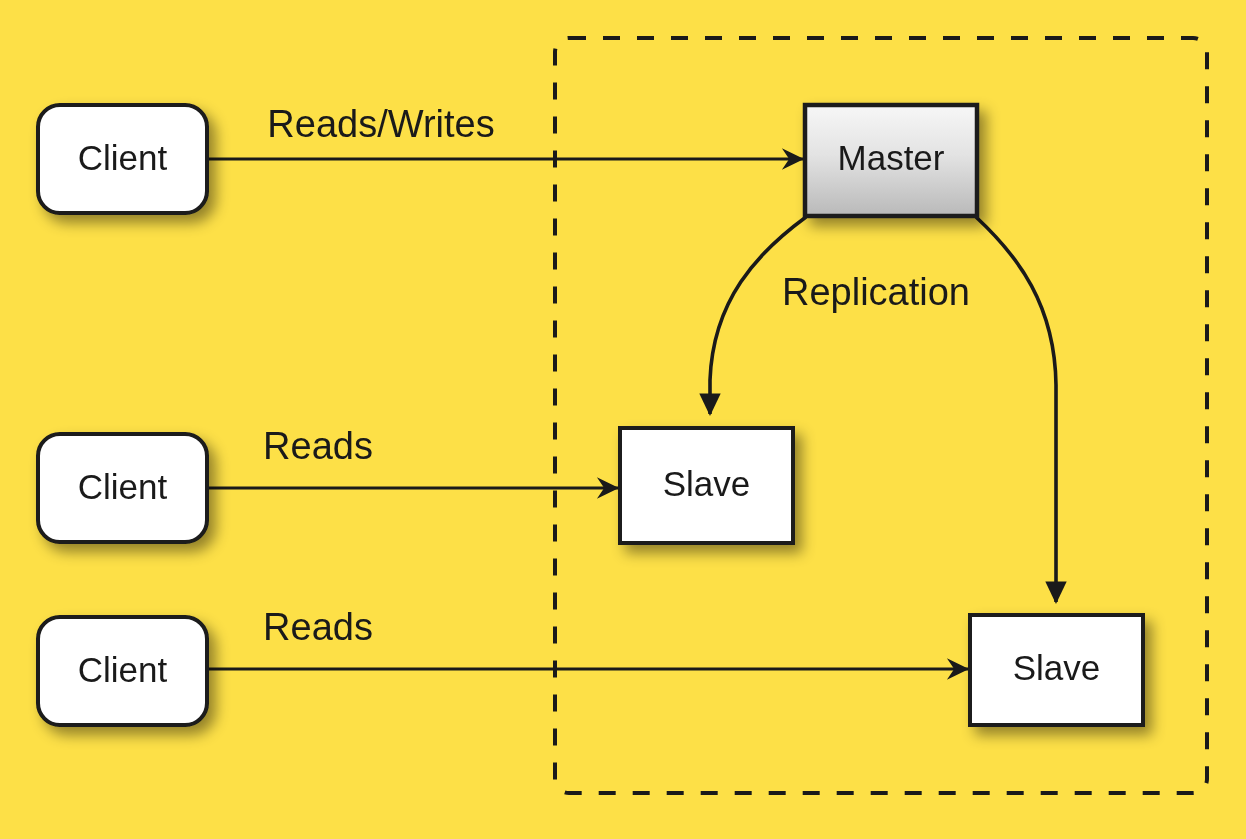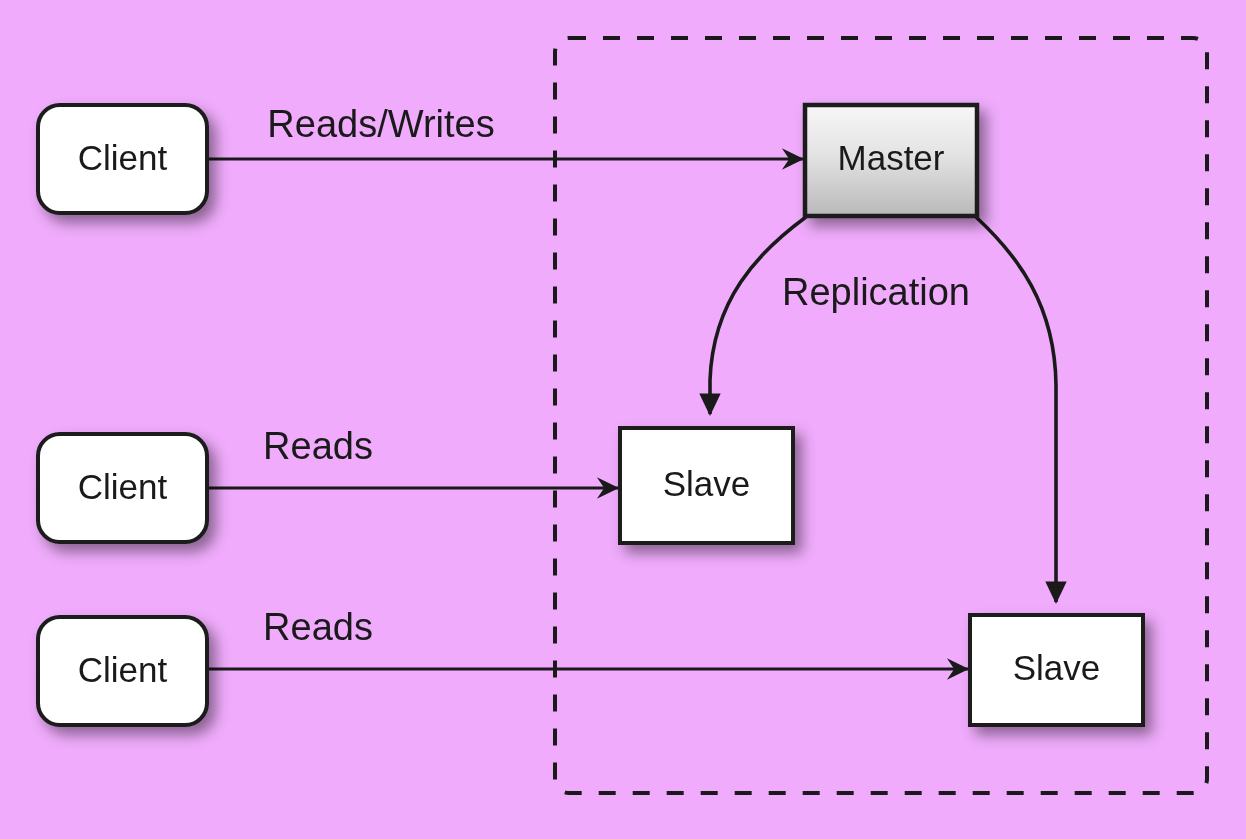--- a/index.html
+++ b/index.html
@@ -8,21 +8,21 @@
     padding: 0;
     background: #ffffff;
   }
   body {
     font-family: "Liberation Sans", sans-serif;
   }
   #diagram-root {
     position: relative;
     width: 1246px;
     height: 839px;
-    background: #f0abfc;
+    background: #fde047;
     overflow: hidden;
   }
   #diagram-svg {
     position: absolute;
     left: 0;
     top: 0;
     width: 1246px;
     height: 839px;
   }
   .node-label {

